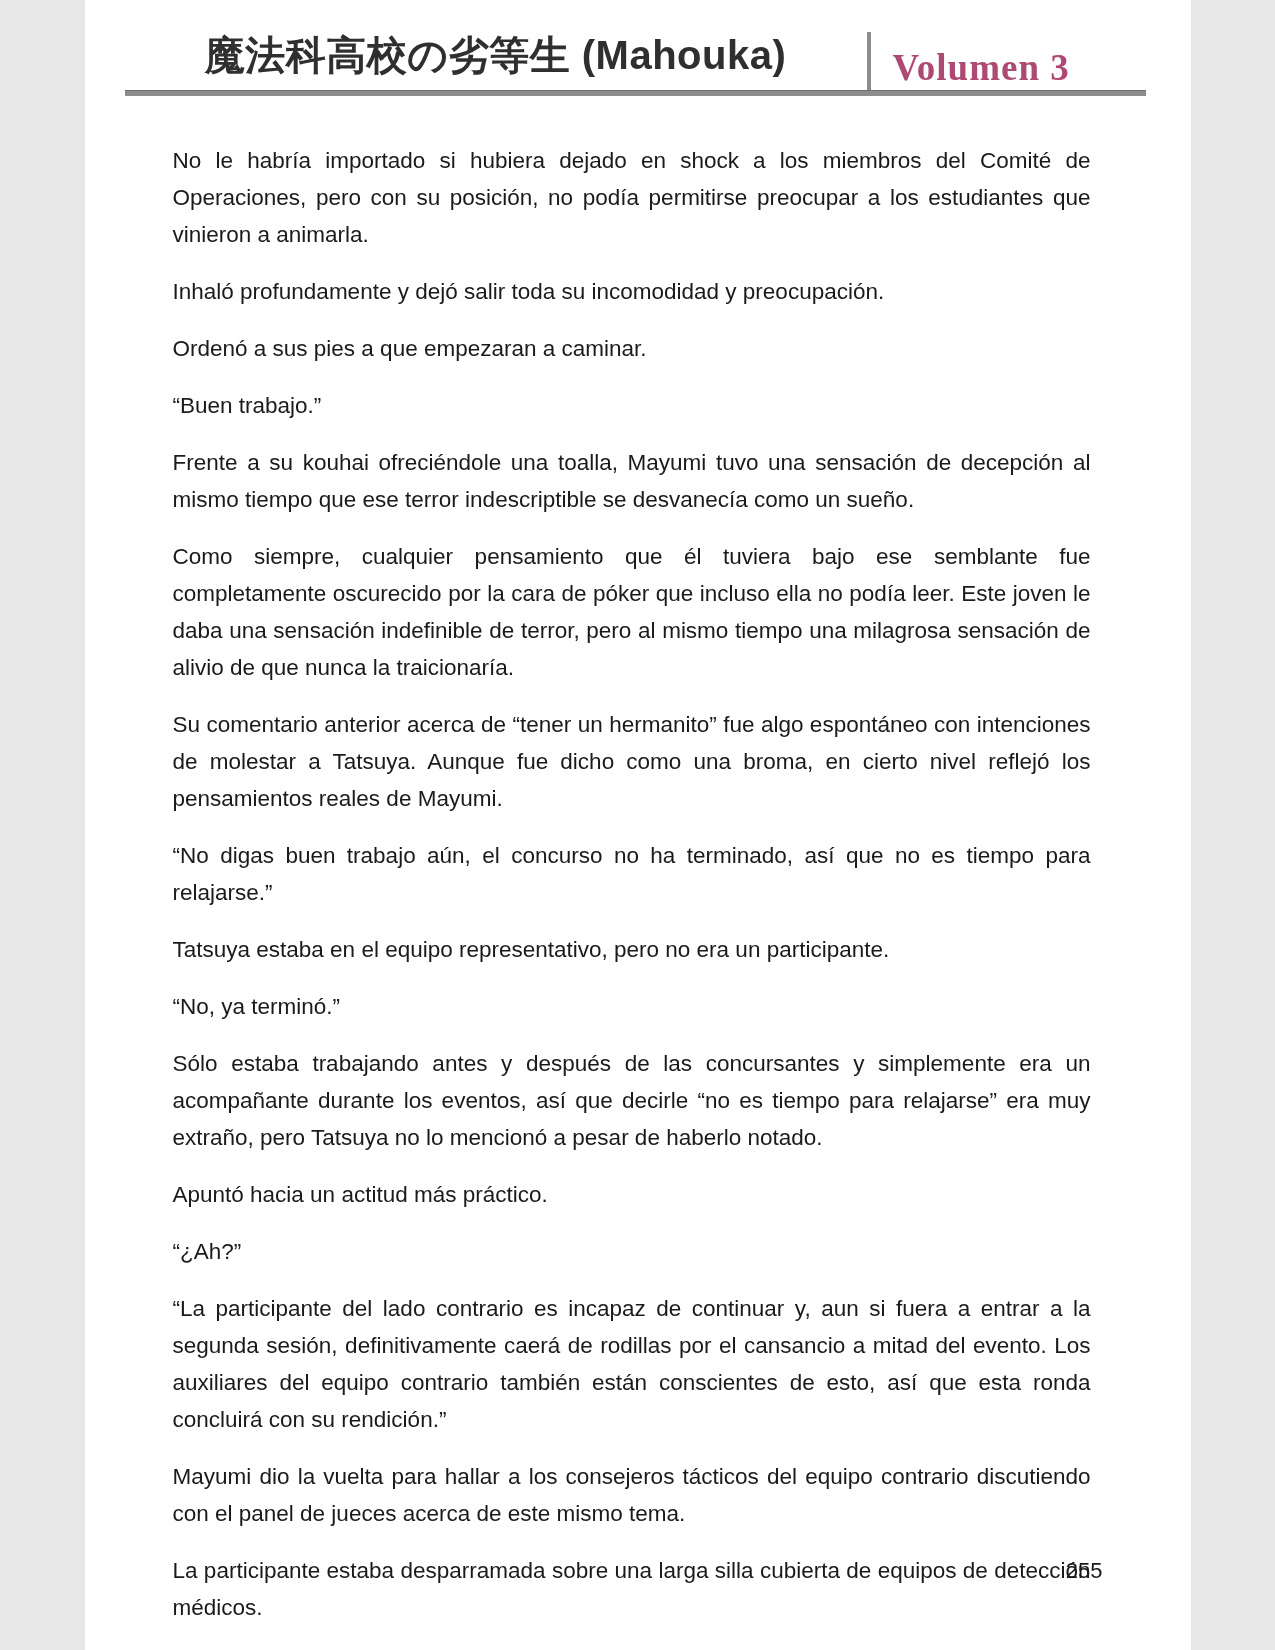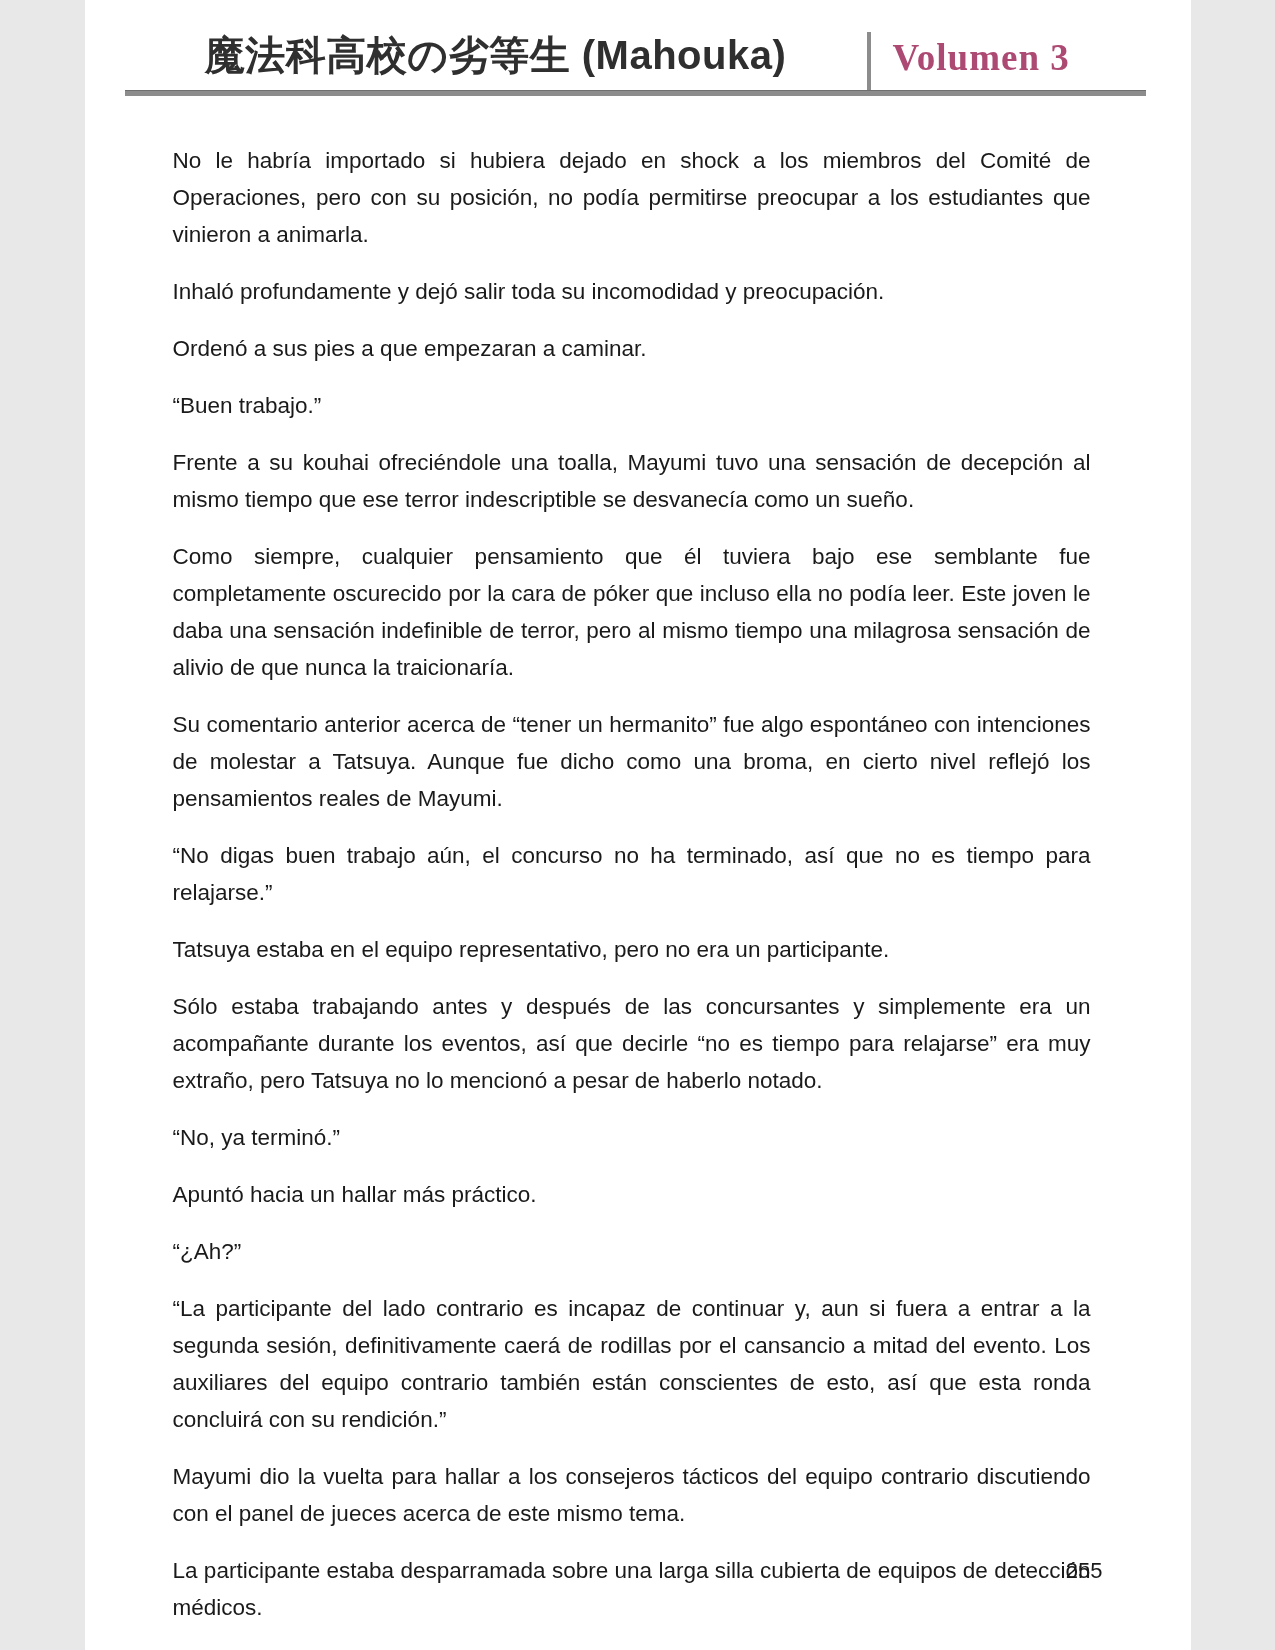--- a/index.html
+++ b/index.html
@@ -40,21 +40,21 @@
   }
   .header-divider {
     width: 4px;
     height: 58px;
     background: #8c8c8c;
     flex: 0 0 auto;
   }
   .header-right {
     width: 275px;
     box-sizing: border-box;
-    padding: 0 0 11px 22px;
+    padding: 0 0 1px 22px;
     flex: 0 0 auto;
   }
   .volume {
     font-family: "Liberation Serif", serif;
     font-weight: 700;
     font-size: 37px;
     color: #ad4a73;
     letter-spacing: 1px;
   }
   .header-rule {
@@ -107,23 +107,23 @@
 
   <p class="para">No le habría importado si hubiera dejado en shock a los miembros del Comité de Operaciones, pero con su posición, no podía permitirse preocupar a los estudiantes que vinieron a animarla.</p>
       <p class="para">Inhaló profundamente y dejó salir toda su incomodidad y preocupación.</p>
       <p class="para">Ordenó a sus pies a que empezaran a caminar.</p>
       <p class="para">“Buen trabajo.”</p>
       <p class="para">Frente a su kouhai ofreciéndole una toalla, Mayumi tuvo una sensación de decepción al mismo tiempo que ese terror indescriptible se desvanecía como un sueño.</p>
       <p class="para">Como siempre, cualquier pensamiento que él tuviera bajo ese semblante fue completamente oscurecido por la cara de póker que incluso ella no podía leer. Este joven le daba una sensación indefinible de terror, pero al mismo tiempo una milagrosa sensación de alivio de que nunca la traicionaría.</p>
       <p class="para">Su comentario anterior acerca de “tener un hermanito” fue algo espontáneo con intenciones de molestar a Tatsuya. Aunque fue dicho como una broma, en cierto nivel reflejó los pensamientos reales de Mayumi.</p>
       <p class="para">“No digas buen trabajo aún, el concurso no ha terminado, así que no es tiempo para relajarse.”</p>
       <p class="para">Tatsuya estaba en el equipo representativo, pero no era un participante.</p>
+      <p class="para">“No, ya terminó.”</p>
       <p class="para">Sólo estaba trabajando antes y después de las concursantes y simplemente era un acompañante durante los eventos, así que decirle “no es tiempo para relajarse” era muy extraño, pero Tatsuya no lo mencionó a pesar de haberlo notado.</p>
-      <p class="para">“No, ya terminó.”</p>
-      <p class="para">Apuntó hacia un hallar más práctico.</p>
+      <p class="para">Apuntó hacia un actitud más práctico.</p>
       <p class="para">“¿Ah?”</p>
       <p class="para">“La participante del lado contrario es incapaz de continuar y, aun si fuera a entrar a la segunda sesión, definitivamente caerá de rodillas por el cansancio a mitad del evento. Los auxiliares del equipo contrario también están conscientes de esto, así que esta ronda concluirá con su rendición.”</p>
       <p class="para">Mayumi dio la vuelta para hallar a los consejeros tácticos del equipo contrario discutiendo con el panel de jueces acerca de este mismo tema.</p>
       <p class="para">La participante estaba desparramada sobre una larga silla cubierta de equipos de detección médicos.</p>
     </main>
 
   <footer class="footer">
     <span class="page-number">255</span>
   </footer>
 

